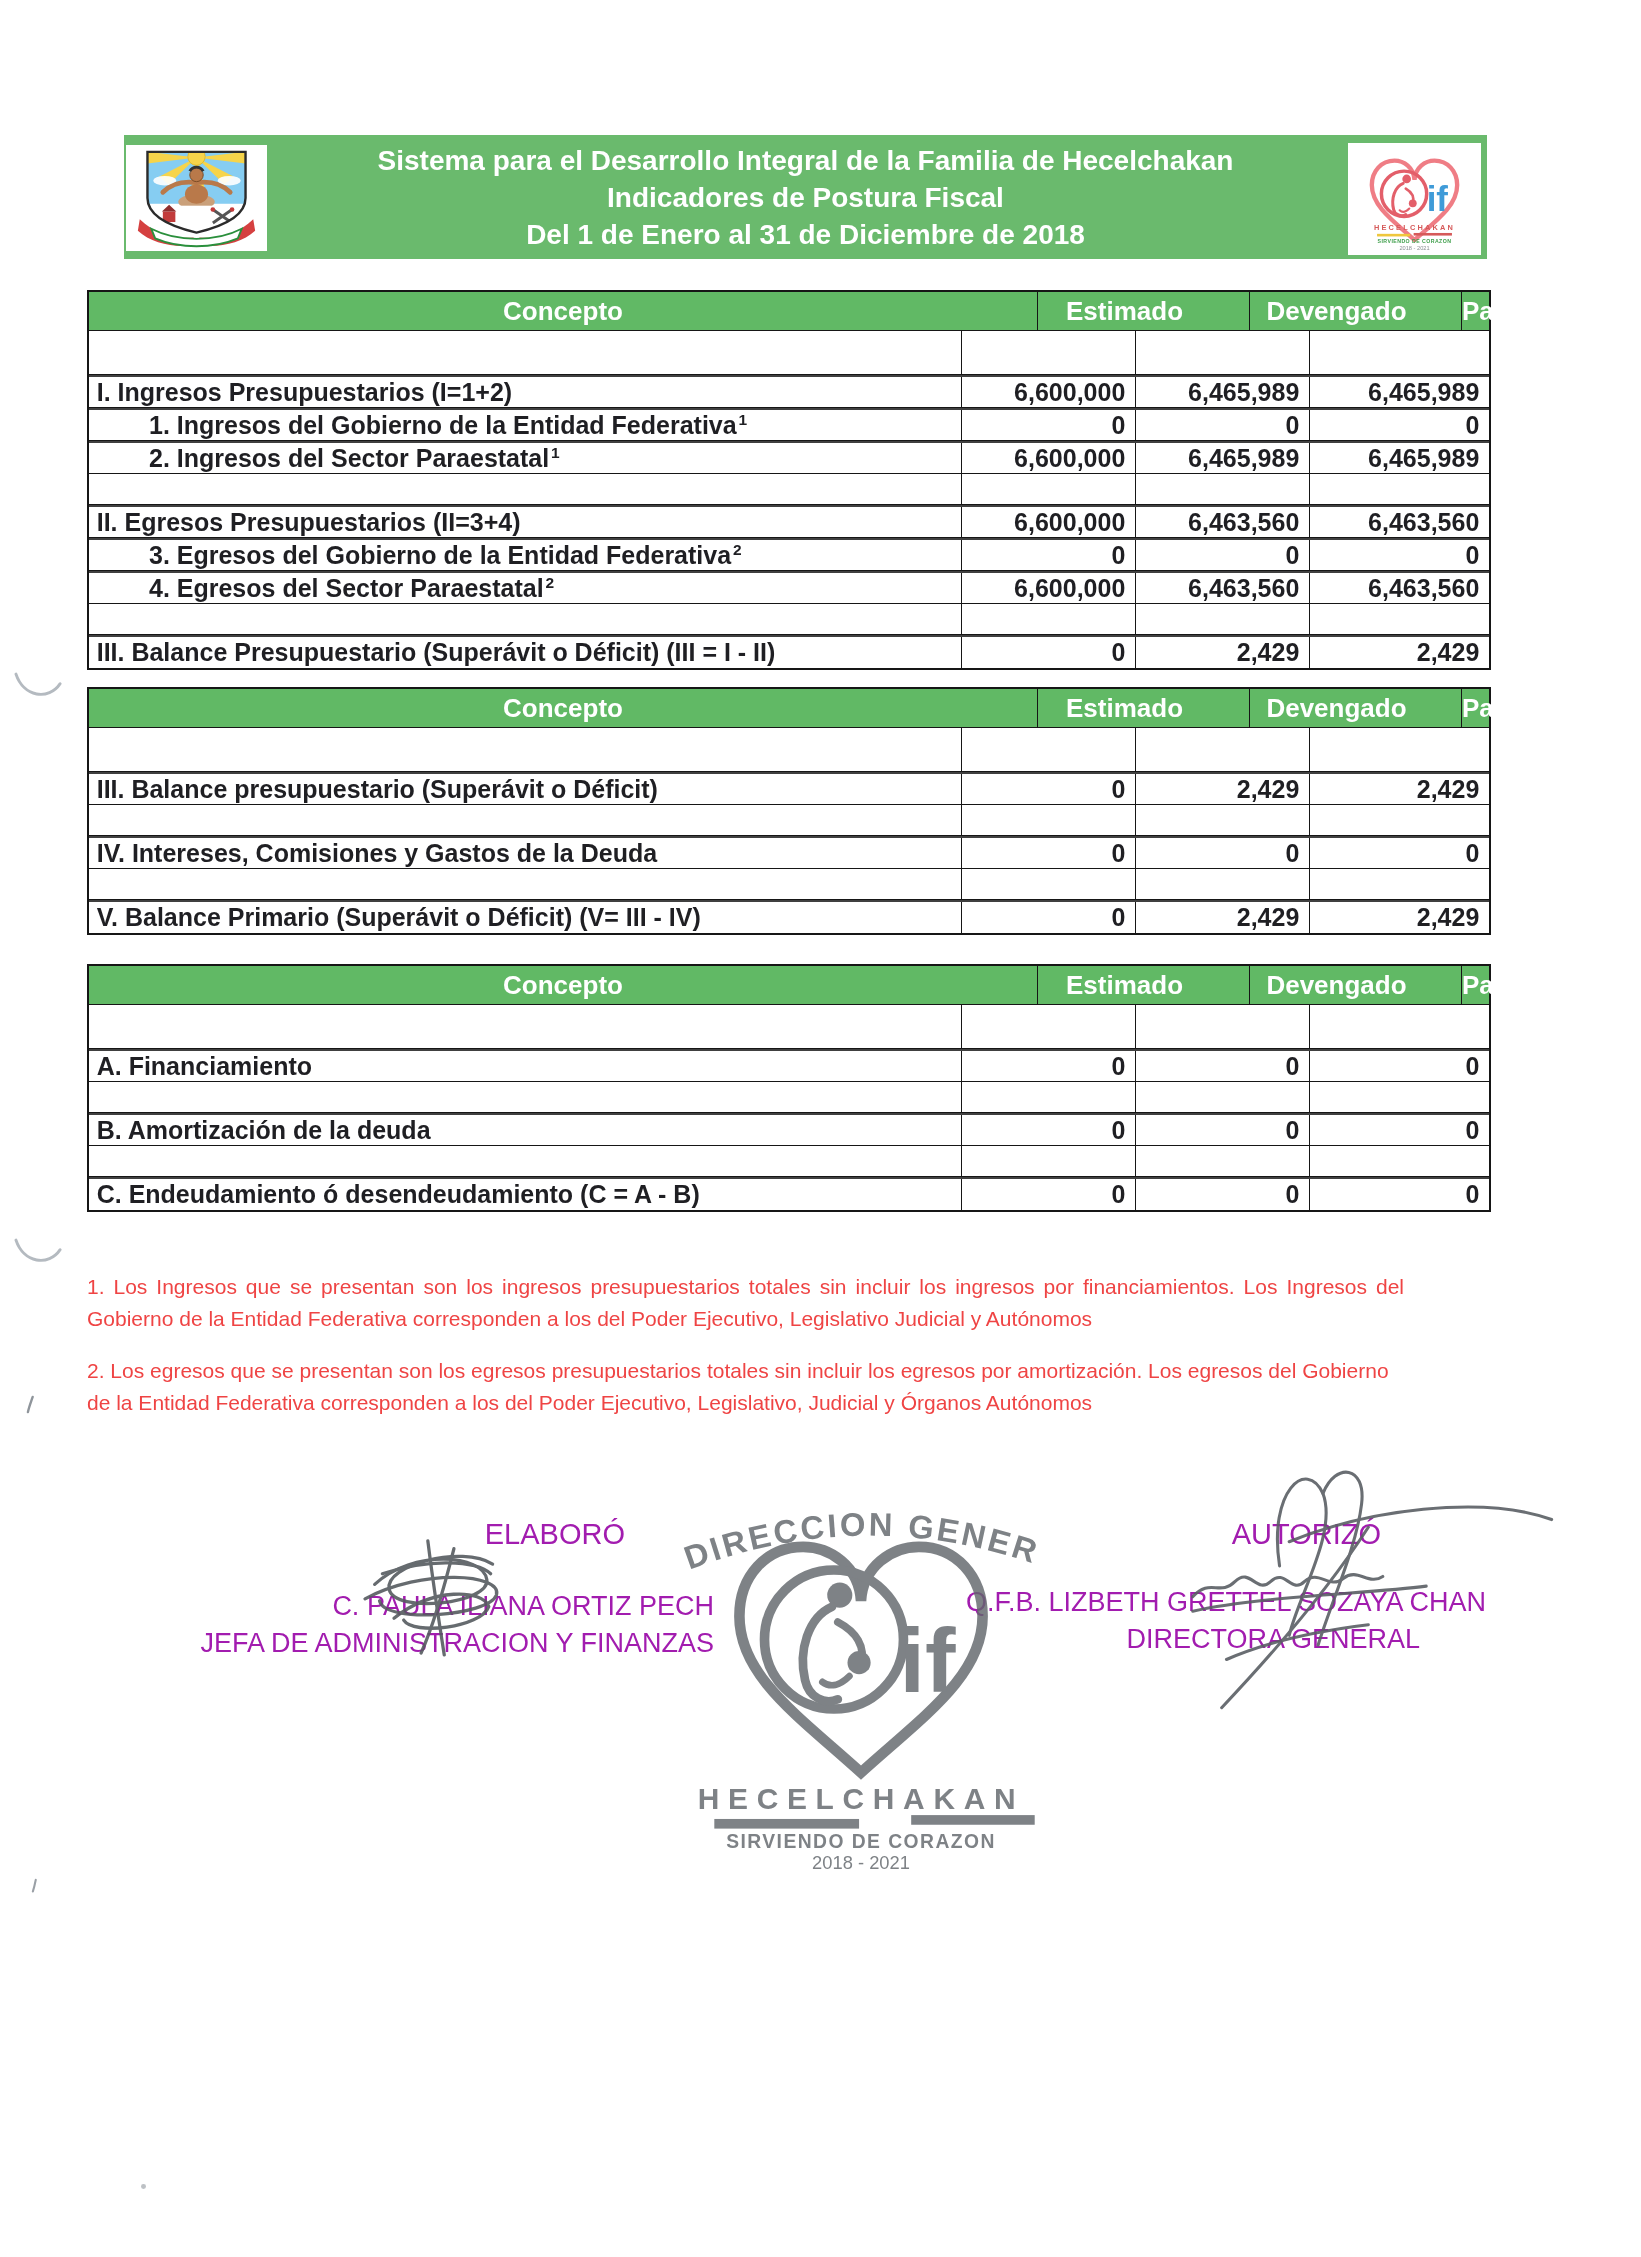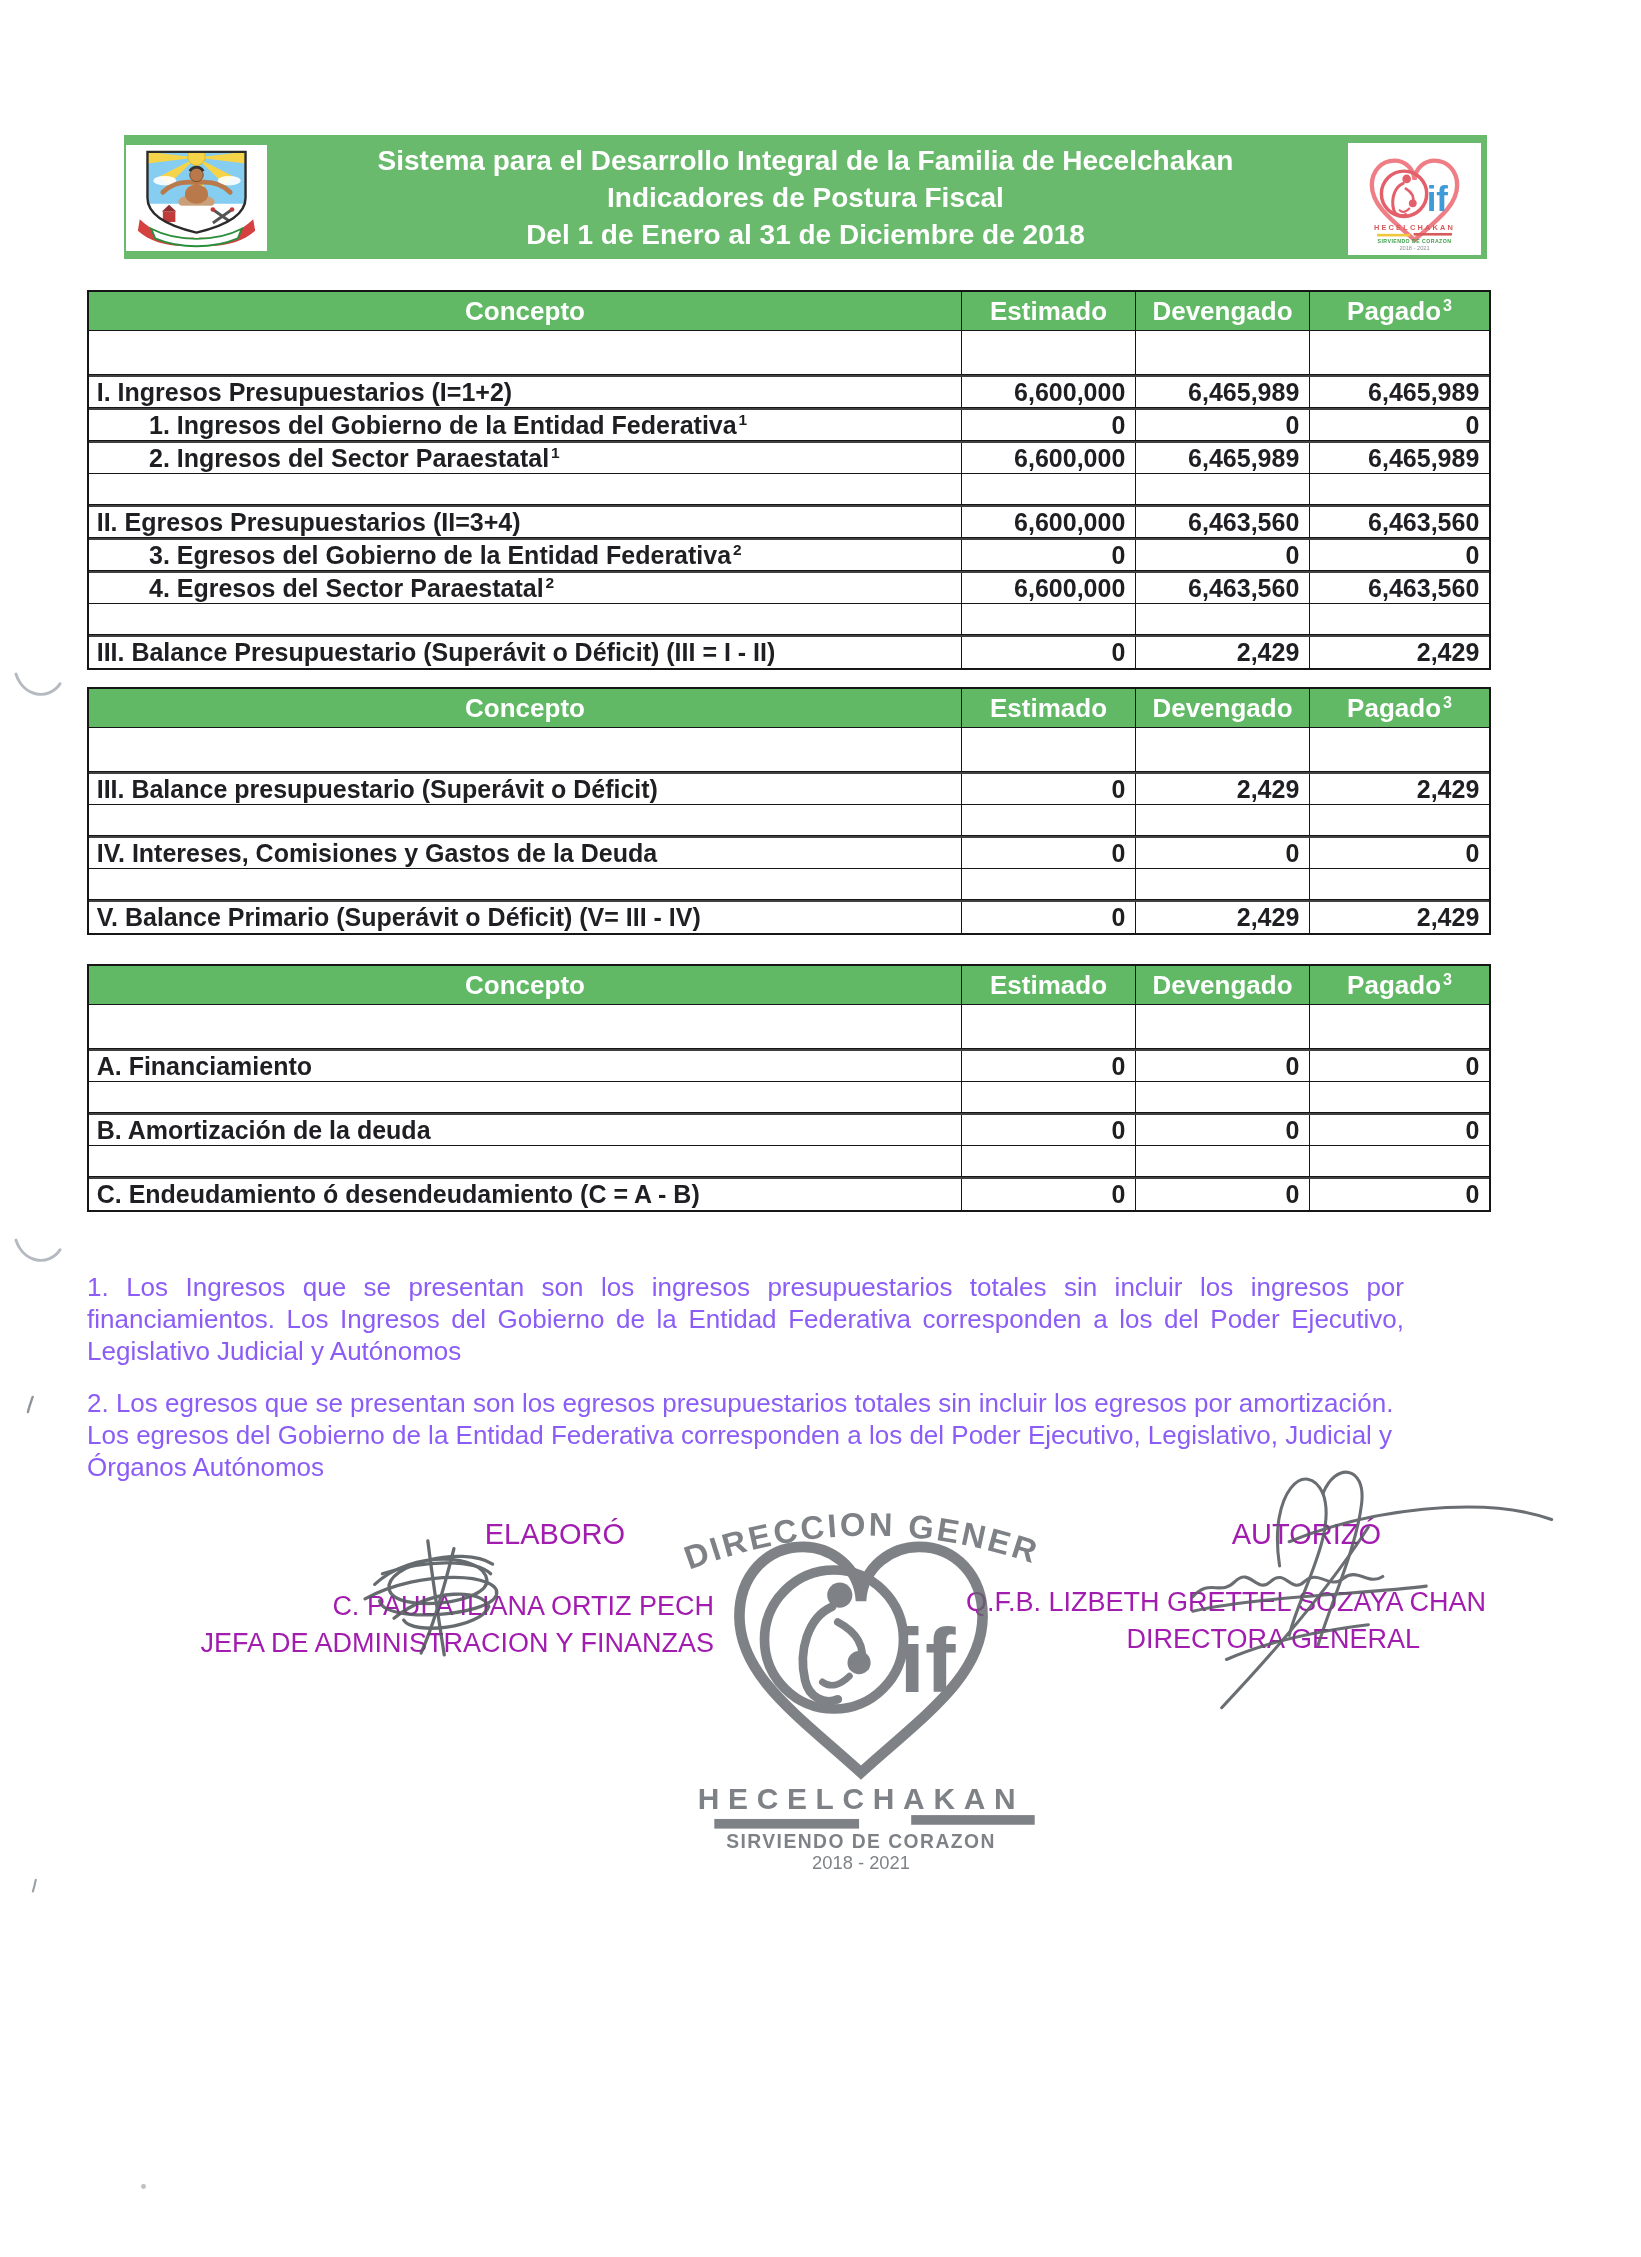--- a/index.html
+++ b/index.html
@@ -21,31 +21,31 @@
   .t1{top:290px;} .t2{top:687px;} .t3{top:964px;}
   .frow{display:flex;box-sizing:border-box;border-bottom:1.9px solid #161616;align-items:center;}
   .frow:last-child{border-bottom:none;}
   .frow.hdr{height:39px;background:#61b965;color:#ffffff;font-weight:700;font-size:26px;}
   .frow.sp{height:31px;} .frow.sp.tall{height:44px;}
   .frow.data{height:33px;border-top:2px solid #404040;}
   .cl{flex:0 0 872px;box-sizing:border-box;height:100%;display:flex;align-items:center;}
   .cv{flex:0 0 174px;box-sizing:border-box;height:100%;border-left:1.9px solid #161616;
       display:flex;align-items:center;justify-content:flex-end;padding-right:9.7px;}
   .cv:last-child{flex:1;}
-  .hc{justify-content:center;padding-right:0;}
+  .hc{justify-content:center;padding-right:0;margin-left:38px;}
   .cl.hc{justify-content:center;}
   .lab{font-weight:700;font-size:25px;padding-left:7.7px;white-space:nowrap;}
   .lab.ind{padding-left:60px;}
   .num{font-size:25px;font-weight:700;}
   .bv .num{font-weight:700;}
   sup{font-size:62%;line-height:0;position:relative;top:-0.35em;margin-left:1.9px;}
 
   
-  .notes{position:absolute;left:87px;top:1271px;width:1317px;font-size:26px;line-height:32px;
-         color:#8b5cf6;text-align:justify;}
+  .notes{position:absolute;left:87px;top:1271px;width:1317px;font-size:21px;line-height:32px;
+         color:#ef4444;text-align:justify;}
   .notes p{margin:0 0 20px 0;}
   .notes p:last-child{text-align:left;}
 
   
   .sigtxt{position:absolute;color:#a21caf;font-size:27px;text-align:right;white-space:nowrap;}
   .sig-h{font-size:29px;}
   .sh-left{left:239px;top:1518px;width:386px;}
   .sn-left{left:154px;top:1591px;width:560px;}
   .st-left{left:154px;top:1628px;width:560px;}
   .sh-right{left:1004px;top:1518px;width:377px;}

